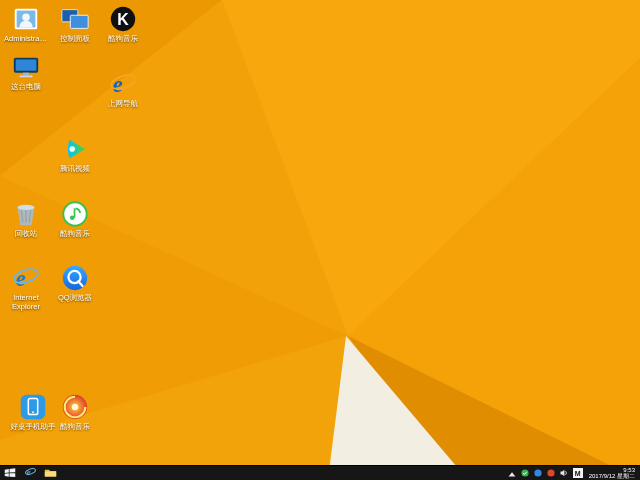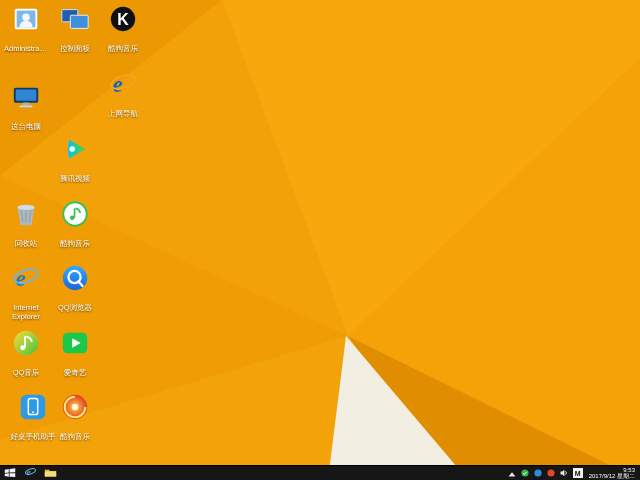--- a/index.html
+++ b/index.html
@@ -3,21 +3,21 @@
 <meta charset="utf-8">
 <style>
   *{margin:0;padding:0;box-sizing:border-box}
   html,body{width:640px;height:480px;overflow:hidden}
   body{font-family:"Liberation Sans",sans-serif;position:relative;background:#F8A70D}
   .desktop{position:absolute;inset:0;width:640px;height:480px}
   svg.wall{position:absolute;left:0;top:0}
   .cell{position:absolute;width:46px;display:flex;flex-direction:column;align-items:center;cursor:pointer}
   .ic{width:30px;height:30px;flex:0 0 30px}
   .ic svg{width:30px;height:30px;display:block}
-  .lbl{margin-top:11px;max-width:46px;font-size:7.5px;line-height:8.5px;color:#fff;text-align:center;
+  .lbl{margin-top:1px;max-width:46px;font-size:7.5px;line-height:8.5px;color:#fff;text-align:center;
        text-shadow:0 1px 2px rgba(0,0,0,.65)}
   .one{white-space:nowrap;overflow:hidden;text-overflow:ellipsis;max-width:44px;display:block}
   .taskbar{position:absolute;left:0;right:0;bottom:0;height:15px;background:#161616;border-top:1px solid #000;
            display:flex;align-items:center;justify-content:space-between;z-index:5}
   .tb-left{display:flex;align-items:center;height:100%}
   .tb-btn{width:20px;height:14px;display:flex;align-items:center;justify-content:center;cursor:pointer}
   .tb-right{display:flex;align-items:center;height:100%;gap:4px;padding-right:3px}
   .tray-ic{width:9px;height:9px;display:flex;align-items:center;justify-content:center;cursor:pointer}
   .ime{width:10px;height:10px;background:#f2f2f2;color:#111;font-size:7px;font-weight:bold;
        display:flex;align-items:center;justify-content:center;cursor:pointer}
@@ -64,21 +64,21 @@
   <div class="cell" style="left:100px;top:4px">
     <div class="ic">
       <svg viewBox="0 0 32 32">
           <circle cx="16" cy="16" r="13" fill="#101010"></circle>
           <text x="16" y="22" font-size="17" font-weight="bold" fill="#fff" text-anchor="middle" font-family="Liberation Sans, sans-serif">K</text>
         </svg>
     </div>
     <div class="lbl">酷狗音乐</div>
   </div>
 
-  <div class="cell" style="left:3px;top:82px">
+  <div class="cell" style="left:3px;top:52px">
     <div class="ic">
       <svg viewBox="0 0 32 32">
           <rect x="3" y="6" width="26" height="16" rx="2" fill="#0f3a66"></rect>
           <rect x="5" y="8" width="22" height="12" fill="#2e86d4"></rect>
           <rect x="13" y="22" width="6" height="3" fill="#9db8cc"></rect>
           <rect x="9" y="25" width="14" height="2" rx="1" fill="#c9d9e6"></rect>
         </svg>
     </div>
     <div class="lbl">这台电脑</div>
   </div>
@@ -155,47 +155,21 @@
             </linearGradient>
           </defs>
           <circle cx="16" cy="16" r="13" fill="url(#gqb)"></circle>
           <circle cx="15.5" cy="15" r="6.5" fill="none" stroke="#fff" stroke-width="2.4"></circle>
           <line x1="19.5" y1="19.5" x2="24" y2="24.5" stroke="#fff" stroke-width="2.4" stroke-linecap="round"></line>
         </svg>
     </div>
     <div class="lbl">QQ浏览器</div>
   </div>
 
-  <div class="cell" style="left:3px;top:328px">
-    <div class="ic">
-      <svg viewBox="0 0 32 32">
-          <defs>
-            <linearGradient id="gqm" x1="0" y1="0" x2="1" y2="1">
-              <stop offset="0" stop-color="#ffd83a"></stop>
-              <stop offset="1" stop-color="#3ec63e"></stop>
-            </linearGradient>
-          </defs>
-          <circle cx="16" cy="16" r="13" fill="url(#gqm)"></circle>
-          <circle cx="12.5" cy="21" r="2.6" fill="#fff"></circle>
-          <rect x="14" y="9" width="2" height="12" fill="#fff"></rect>
-          <path d="M16 9q6 1.5 6 6" stroke="#fff" stroke-width="2" fill="none"></path>
-        </svg>
-    </div>
-    <div class="lbl">QQ音乐</div>
-  </div>
-
-  <div class="cell" style="left:52px;top:328px">
-    <div class="ic">
-      <svg viewBox="0 0 32 32">
-          <rect x="3" y="5" width="26" height="22" rx="5" fill="#1cc749"></rect>
-          <path d="M13 11L22 16L13 21Z" fill="#fff"></path>
-        </svg>
-    </div>
-    <div class="lbl">爱奇艺</div>
-  </div>
+
 
   <div class="cell" style="left:10px;top:392px">
     <div class="ic">
       <svg viewBox="0 0 32 32">
           <rect x="3" y="3" width="26" height="26" rx="6" fill="#2d9ae8"></rect>
           <rect x="11" y="7" width="10" height="17" rx="2" fill="none" stroke="#fff" stroke-width="1.6"></rect>
           <circle cx="16" cy="21.5" r="1" fill="#fff"></circle>
         </svg>
     </div>
     <div class="lbl">好桌手机助手</div>

